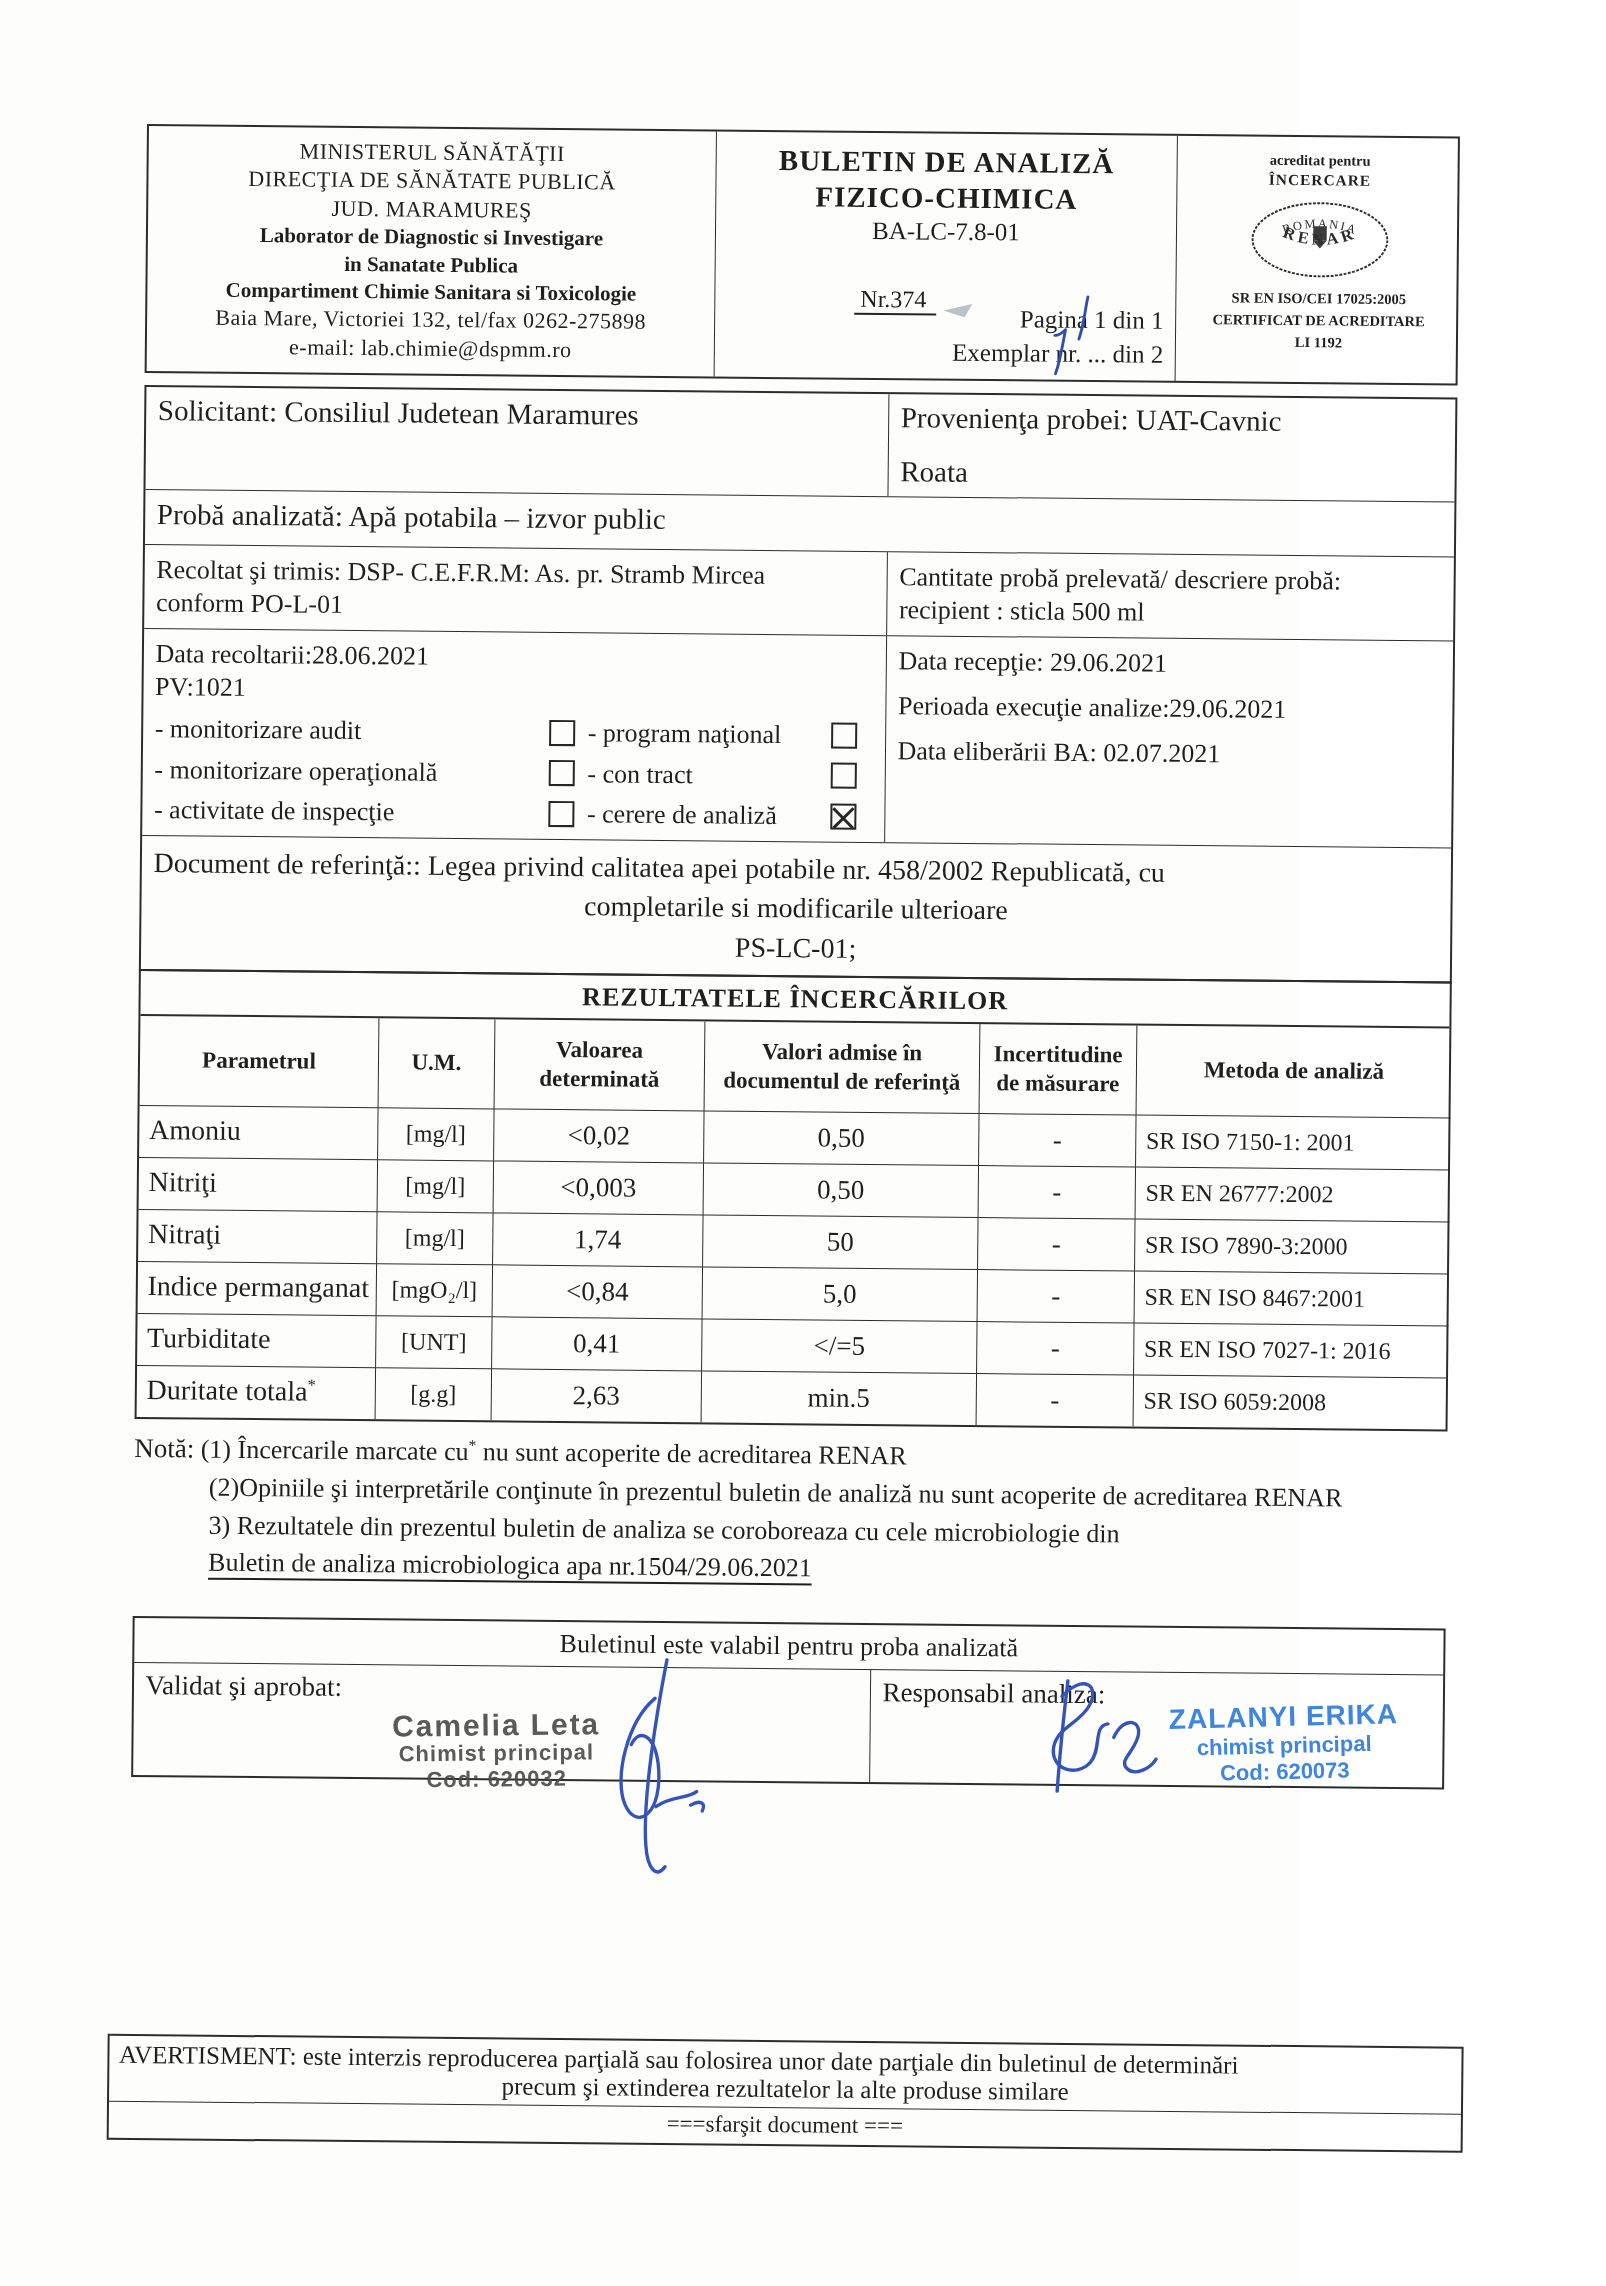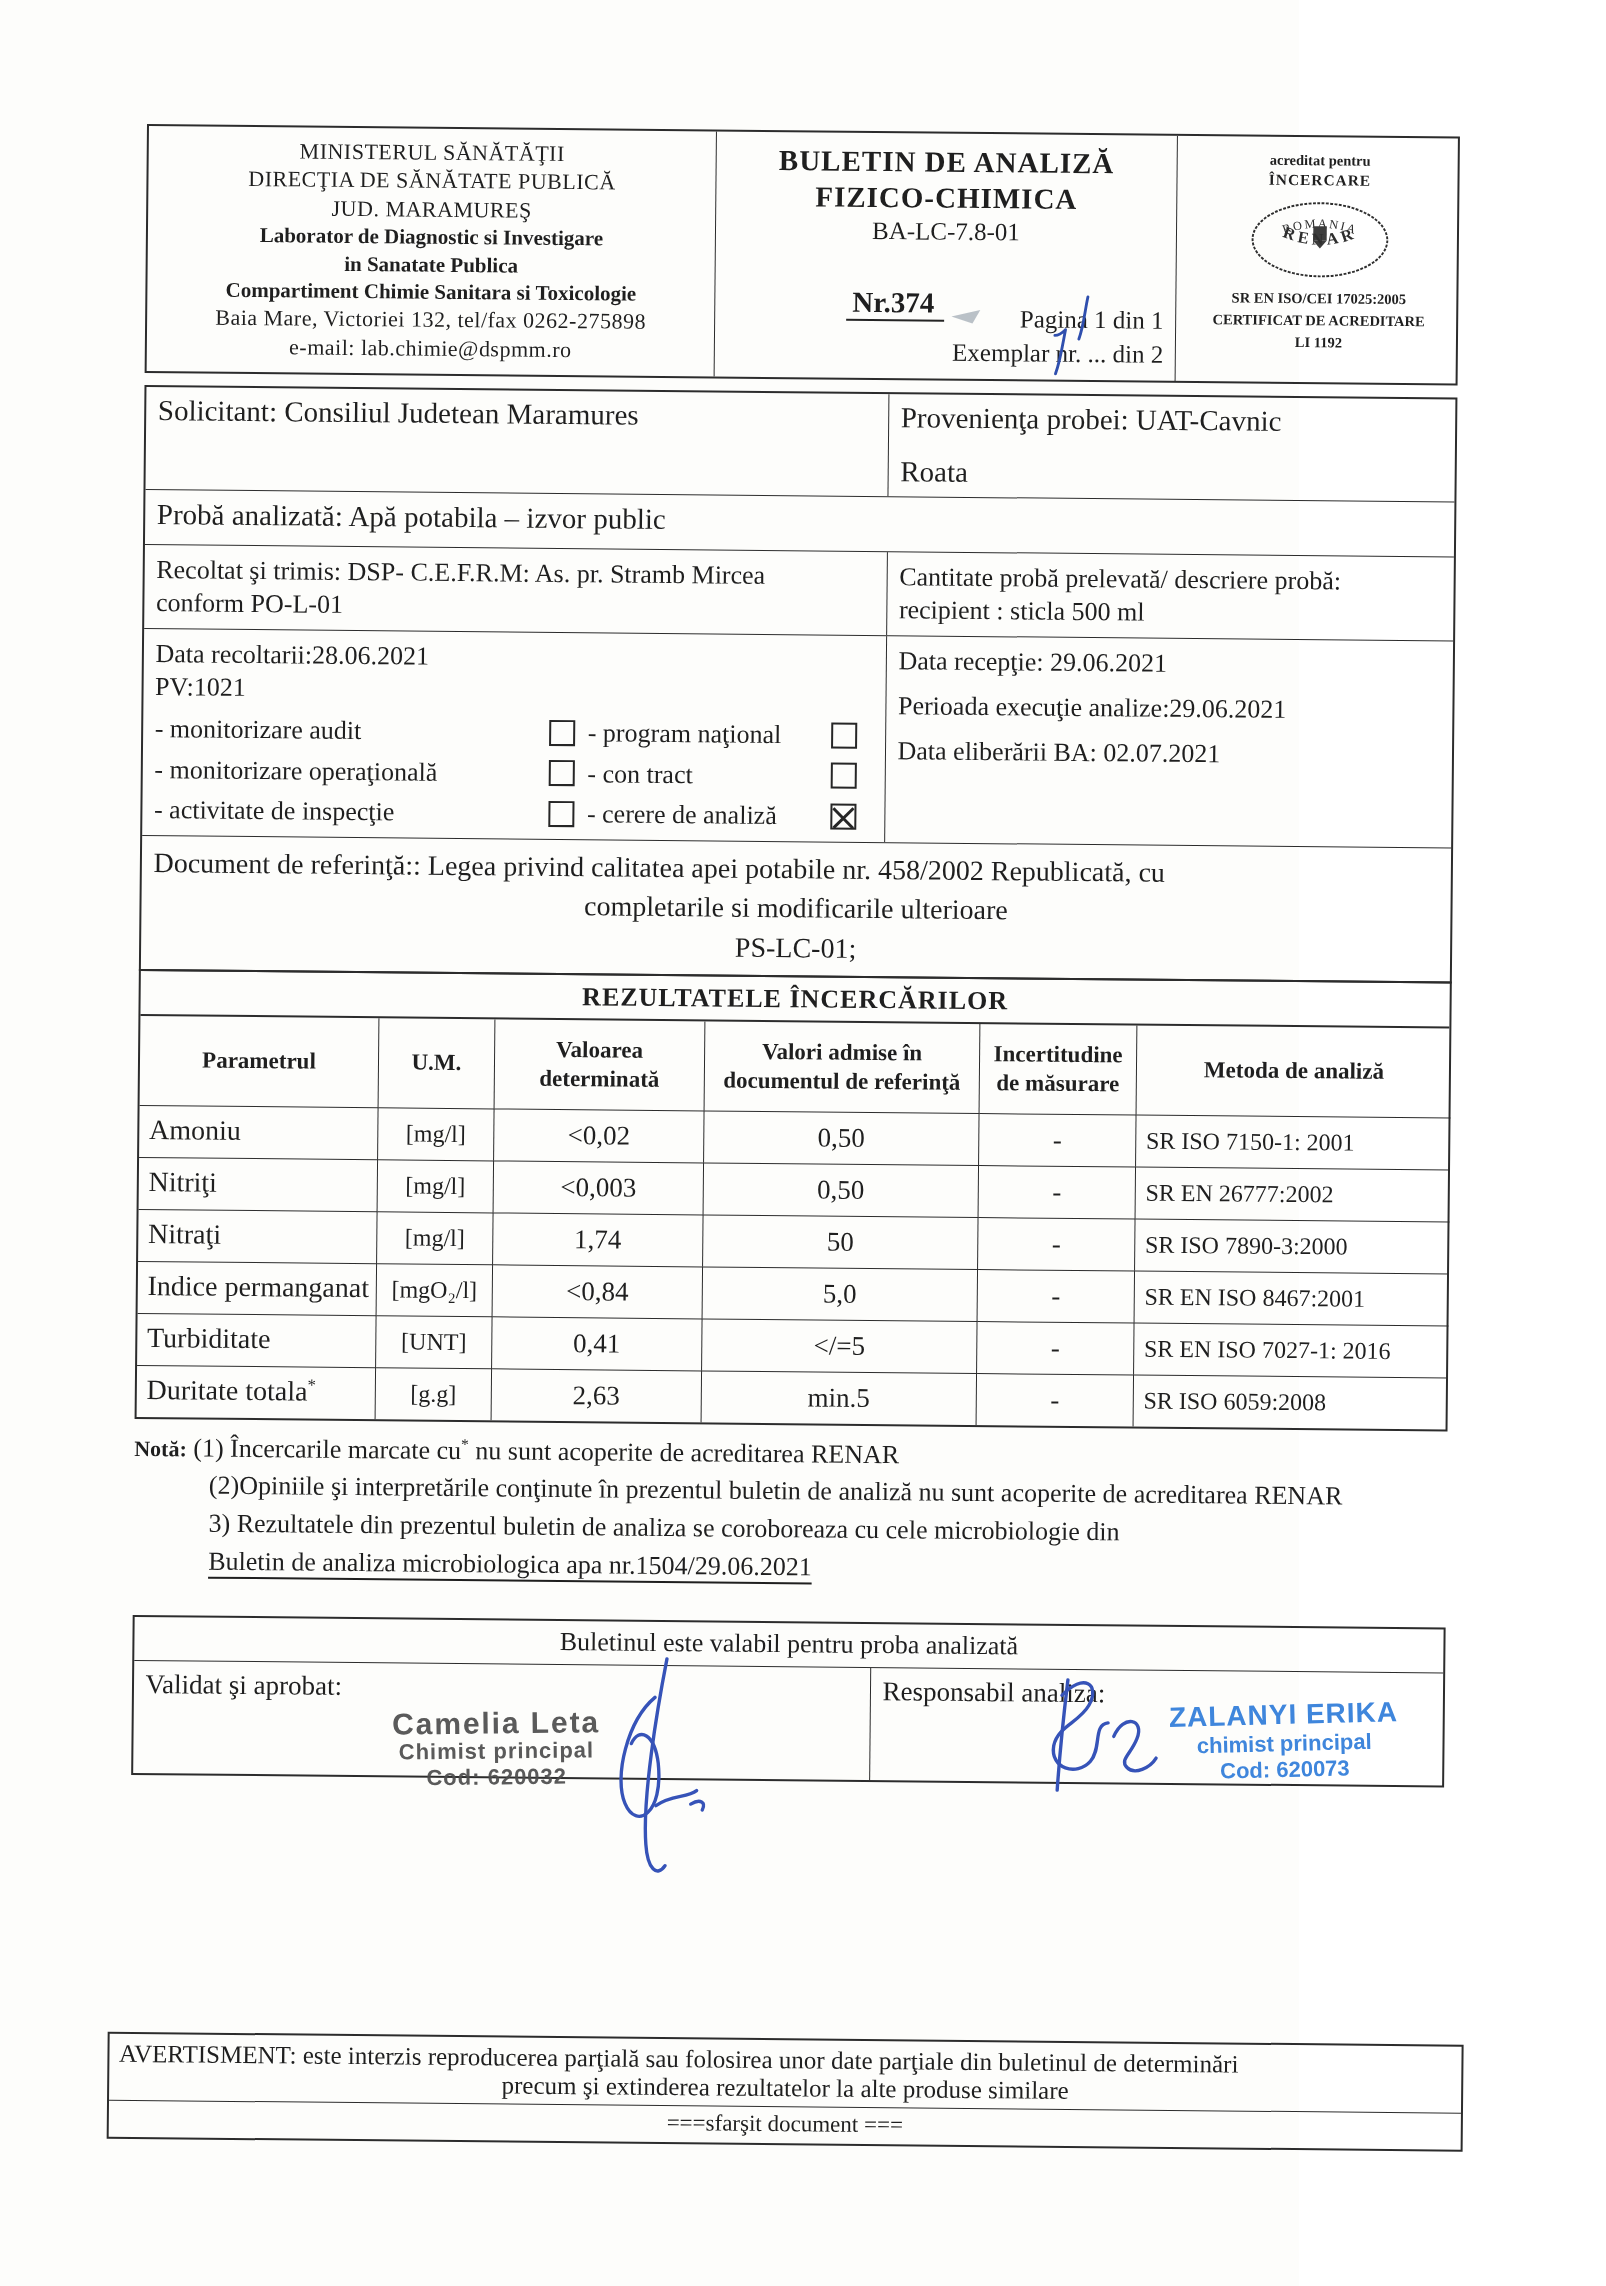--- a/index.html
+++ b/index.html
@@ -14,21 +14,21 @@
   .hdr{display:grid;grid-template-columns:568px 461px 285px;border:2.3px solid #2c2c2c;height:249px;}
   .hdr-cell{border-right:1.9px solid #2c2c2c;padding:5.8px 7.7px;position:relative;}
   .hdr-cell:last-child{border-right:none;}
   .hdr-left{text-align:center;line-height:1.3;padding-top:9.7px;}
   .h-reg{font-size:22px;letter-spacing:0.5px;}
   .h-bold{font-size:21px;font-weight:bold;}
   .hdr-mid{text-align:center;padding-top:9.7px;}
   .bt-title{font-size:29px;font-weight:bold;letter-spacing:1px;line-height:1.25;}
   .bt-code{font-size:25px;margin-top:1.9px;}
   .nr-wrap{margin-top:41px;display:inline-block;position:relative;transform:translateX(-50px);}
-  .nr-text{font-size:29px;border-bottom:2.5px solid #242424;padding:0 9.7px 1px 5.8px;font-weight:bold;}
+  .nr-text{font-size:24px;border-bottom:2.5px solid #242424;padding:0 9.7px 1px 5.8px;}
   .nr-arrow{position:absolute;right:-42px;bottom:-5.8px;}
   .pg-block{position:absolute;right:11.6px;bottom:9.7px;text-align:right;font-size:25px;line-height:1.35;}
   .hw{position:absolute;pointer-events:none;}
   .hdr-right{text-align:center;padding-top:15.4px;}
   .acc-s{font-size:14.5px;font-weight:bold;}
   .acc-i{font-size:15.4px;font-weight:bold;letter-spacing:1px;margin-top:1.9px;}
   .acc-logo{margin:3.9px auto 1.9px auto;display:block;}
   .acc-t{font-size:14.5px;font-weight:bold;line-height:1.5;}
 
   
@@ -67,21 +67,21 @@
       font-size:27px;padding:3.9px 5.8px;min-height:52px;text-align:center;}
   .rc.c6{border-right:none;}
   .hcell{font-weight:bold;font-size:23px;min-height:89px;border-top:none;line-height:1.25;}
   .pcell{justify-content:flex-start;text-align:left;font-size:28px;padding-left:9.7px;align-items:flex-start;padding-top:7.7px;}
   .mcell{justify-content:flex-start;text-align:left;font-size:24px;padding-left:9.7px;}
   .ucell{font-size:24px;}
   sup{font-size:.6em;}
 
   
   .notes{margin-top:9.7px;font-size:26px;line-height:1.45;}
-  .nb{font-weight:bold;font-size:22px;}
+  .nb{font-weight:normal;font-size:27px;}
   .note-ind{padding-left:75px;}
   .uline{text-decoration:underline;text-decoration-thickness:1.9px;text-underline-offset:6.8px;}
 
   
   .valid{margin-top:35px;border:2.1px solid #2c2c2c;}
   .valid-top{text-align:center;font-size:26px;padding:6.8px 0;border-bottom:1.9px solid #2c2c2c;}
   .valid-row{display:grid;grid-template-columns:736px 574px;min-height:112px;}
   .vcell{position:relative;padding:7.7px 11.6px;}
   .vcell.rgt{border-left:1.9px solid #2c2c2c;}
   .vlabel{font-size:27px;}

